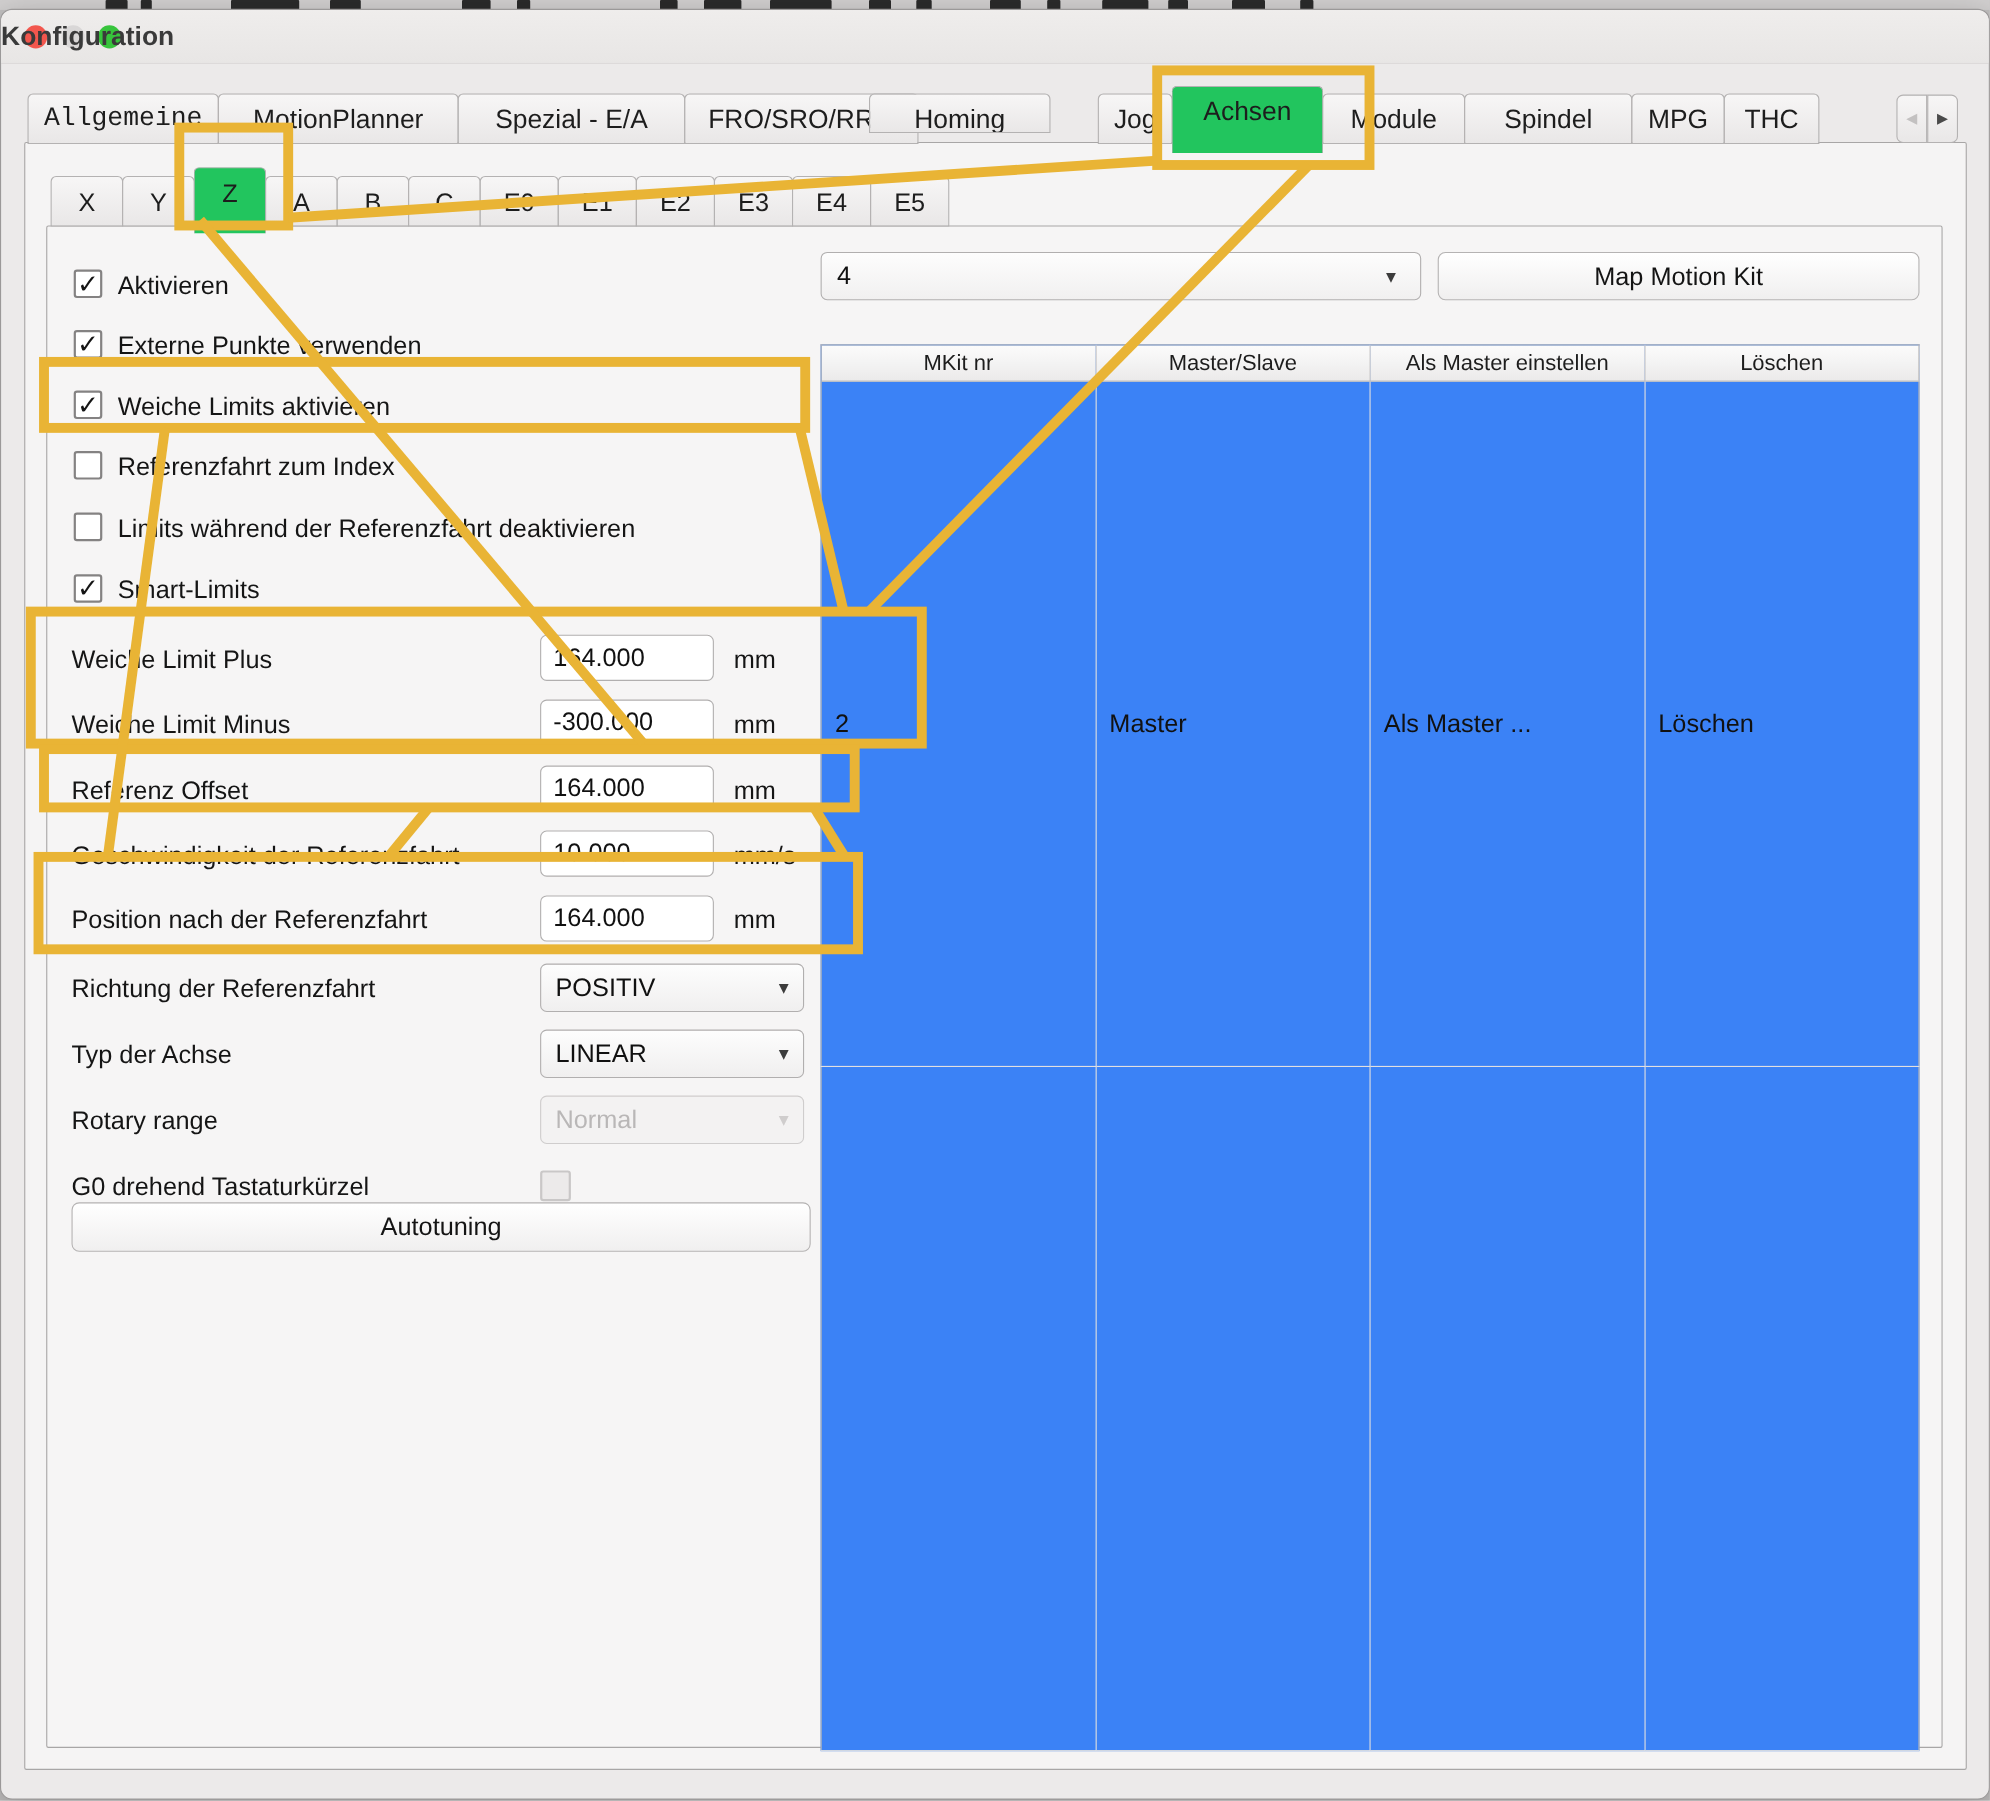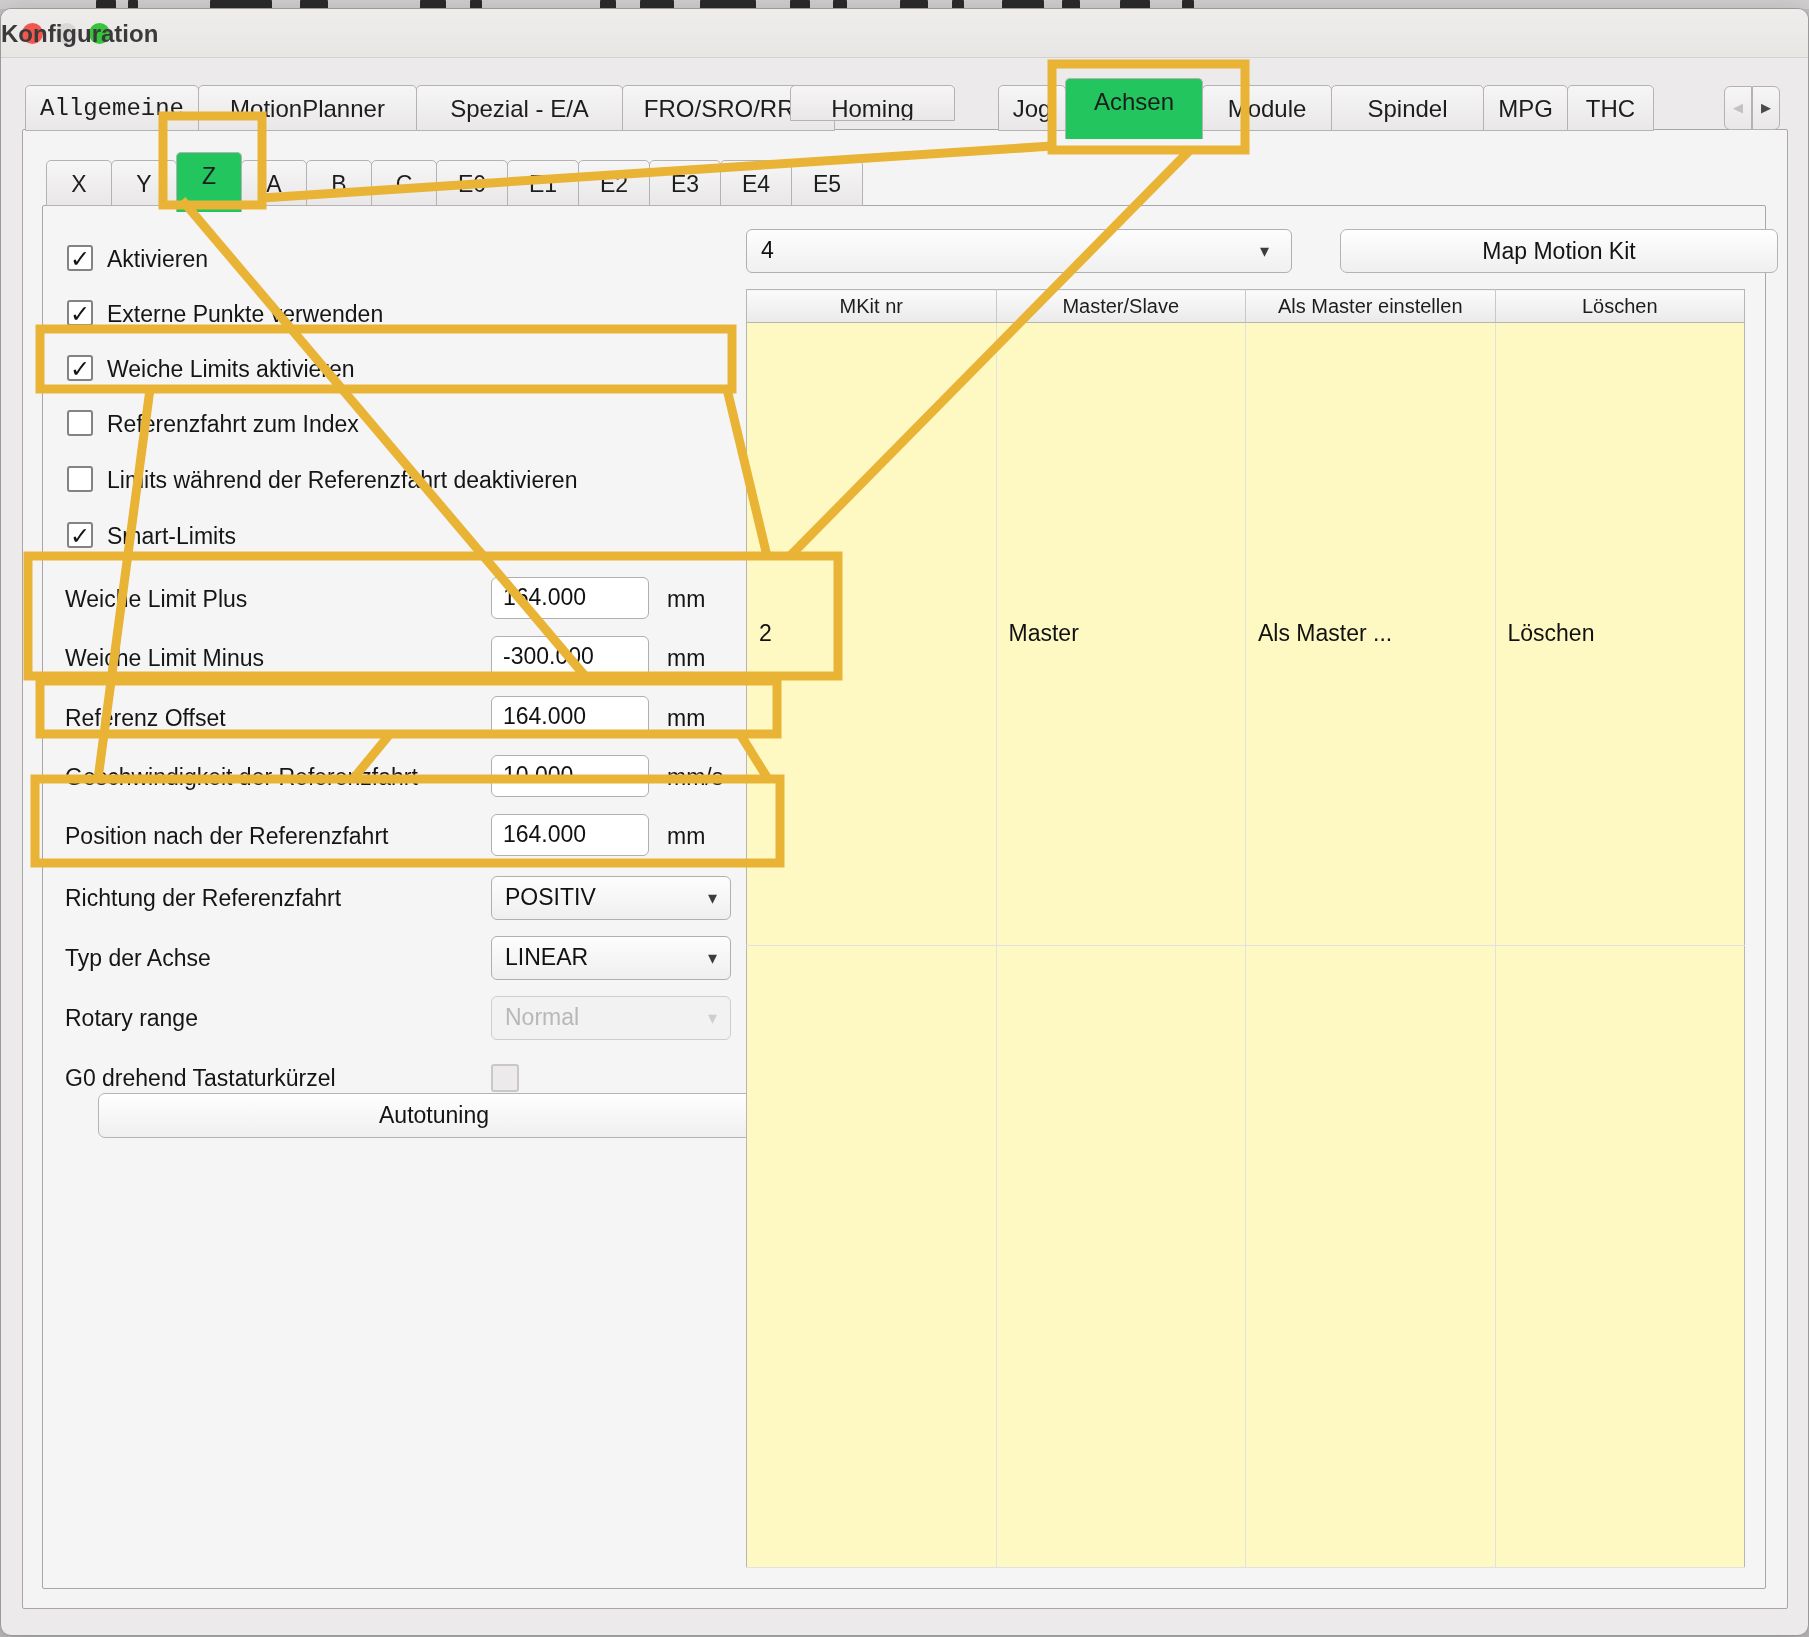--- a/index.html
+++ b/index.html
@@ -50,27 +50,27 @@
   .f-unit{position:absolute;left:602px;top:0;height:44px;line-height:44px;font-size:23px;color:#151515;white-space:nowrap;}
   .f-select{position:absolute;left:426px;top:0;width:240px;height:44px;box-sizing:border-box;
     background:linear-gradient(#fdfdfd,#f0efef);border:1.5px solid #b1afaf;border-radius:6px;
     font-size:23px;color:#111;padding-left:13px;line-height:41px;}
   .f-select .caret{position:absolute;right:13px;top:0;line-height:42px;font-size:18px;color:#3c3c3c;}
   .f-select.disabled{background:#f3f2f2;border-color:#cfcdcd;color:#b9b7b7;}
   .f-select.disabled .caret{color:#cfcdcd;}
   .g0-box{position:absolute;left:426px;top:8px;width:28px;height:28px;box-sizing:border-box;
     background:#eceaea;border:2px solid #c9c7c7;border-radius:3px;}
   .btn{position:absolute;box-sizing:border-box;background:linear-gradient(#ffffff,#f0efef);
-    border:1.5px solid #b5b3b3;border-radius:7px;text-align:center;font-size:23px;color:#141414;margin-left:33px;}
+    border:1.5px solid #b5b3b3;border-radius:7px;text-align:center;font-size:23px;color:#141414;}
   
   .mkit-select{position:absolute;box-sizing:border-box;background:linear-gradient(#fdfdfd,#f1f0f0);
     border:1.5px solid #b1afaf;border-radius:6px;font-size:23px;color:#111;padding-left:14px;}
   .mkit-select .caret{position:absolute;right:22px;top:0;line-height:42px;font-size:18px;color:#3c3c3c;}
-  table.mkit{position:absolute;border-collapse:collapse;background:#fef9c3;
-    border:1px solid #b7b5b5;table-layout:fixed;}
+  table.mkit{position:absolute;border-collapse:collapse;background:#3b82f6;
+    border:1px solid #b7b5b5;table-layout:fixed;margin-top:24px;}
   table.mkit th{box-sizing:border-box;height:33px;background:linear-gradient(#fbfbfb,#ebeaea);
     border-right:1px solid #c9c7c7;border-bottom:1px solid #b7b5b5;
     font-size:20px;font-weight:normal;color:#1d1d1d;text-align:center;padding:0;}
   table.mkit th:last-child{border-right:none;}
   table.mkit td{box-sizing:border-box;height:60px;border-right:1px solid #e2e0e0;border-bottom:1px solid #e2e0e0;
     font-size:23px;color:#111;text-align:left;padding:0 0 0 12px;vertical-align:middle;}
   table.mkit td:last-child{border-right:none;}
   .filler-row td{border:none;height:auto;}
   
   #anno{position:absolute;inset:0;z-index:60;pointer-events:none;}

